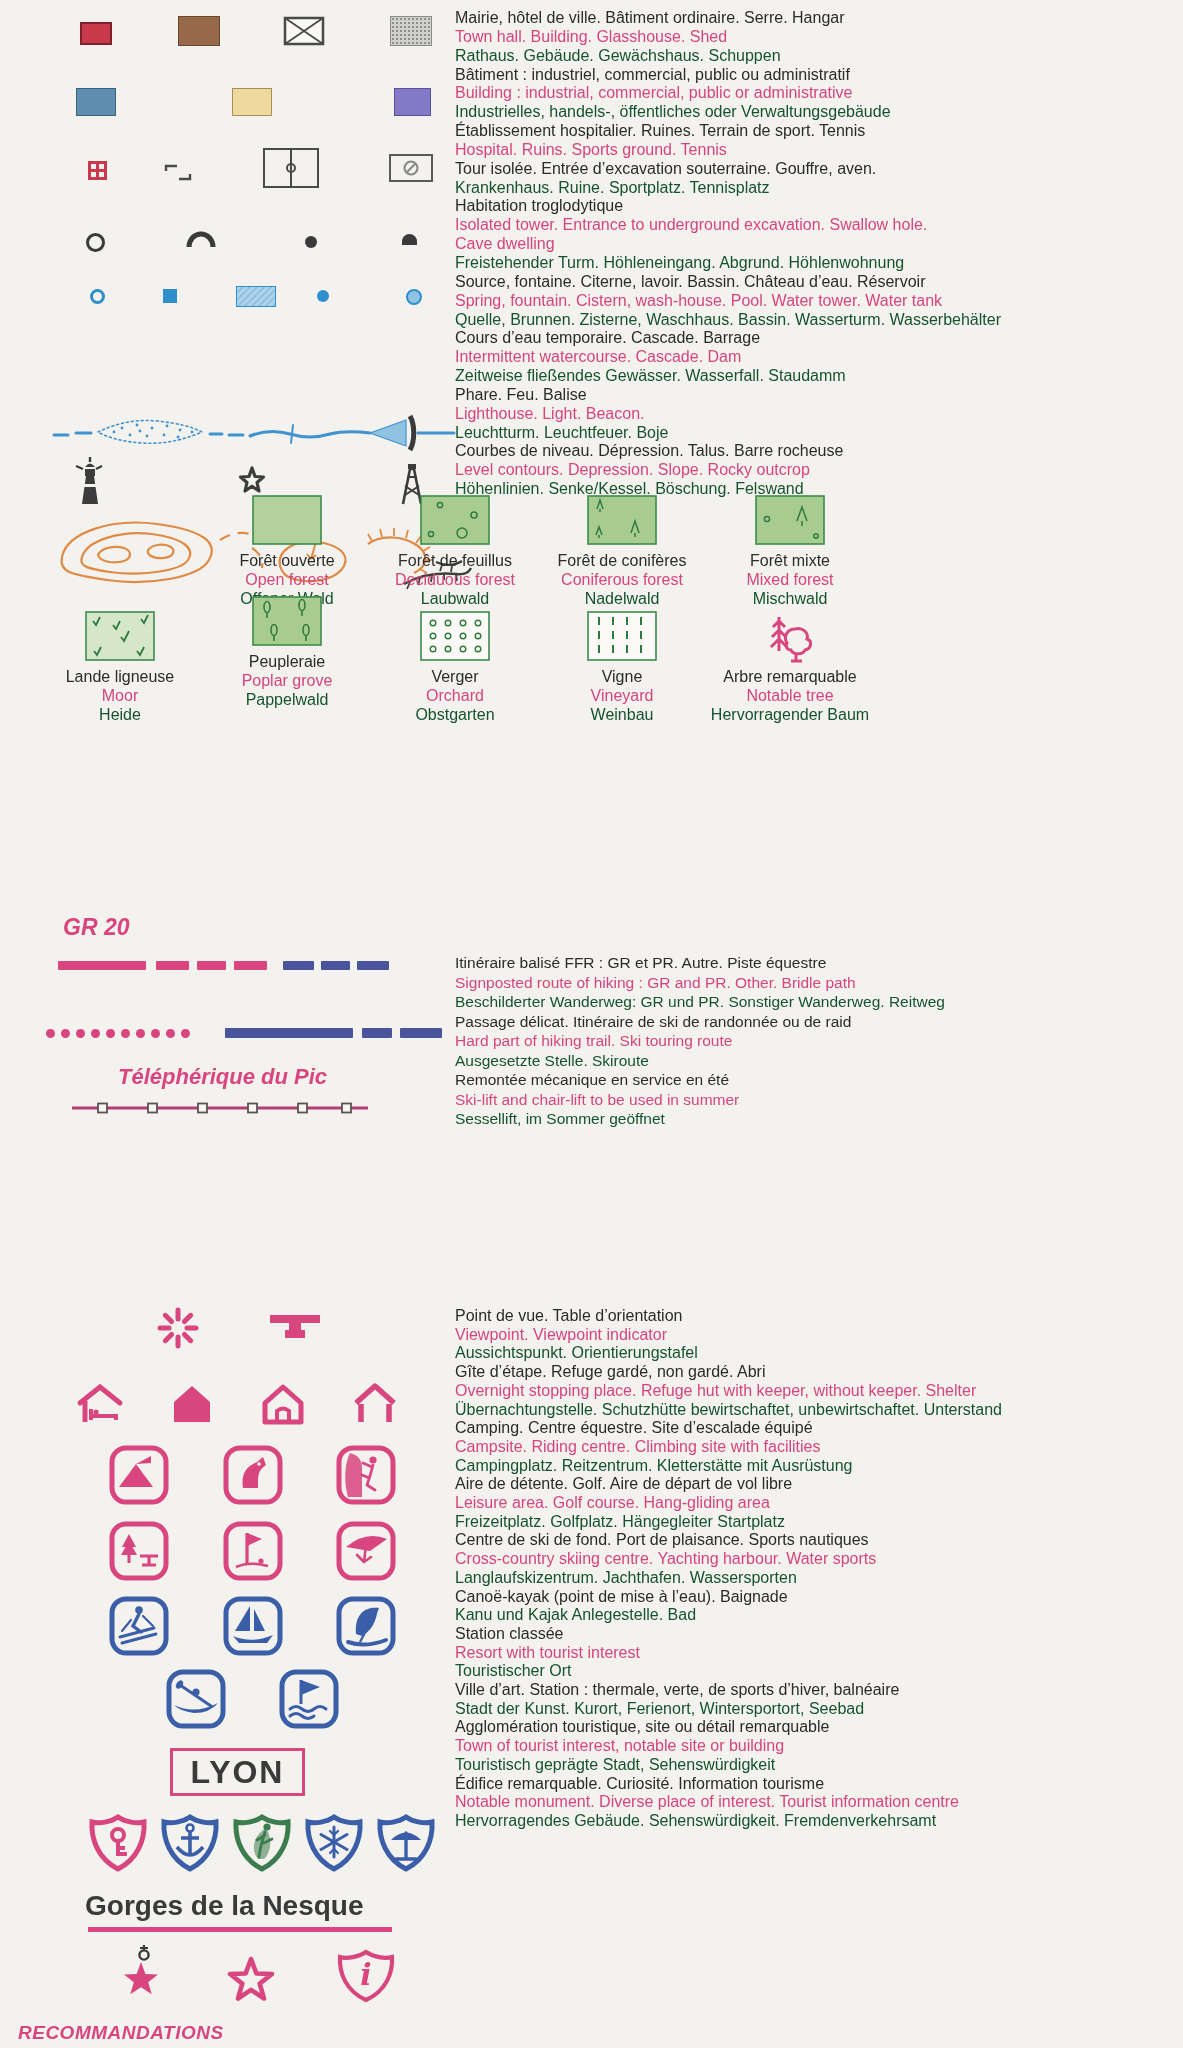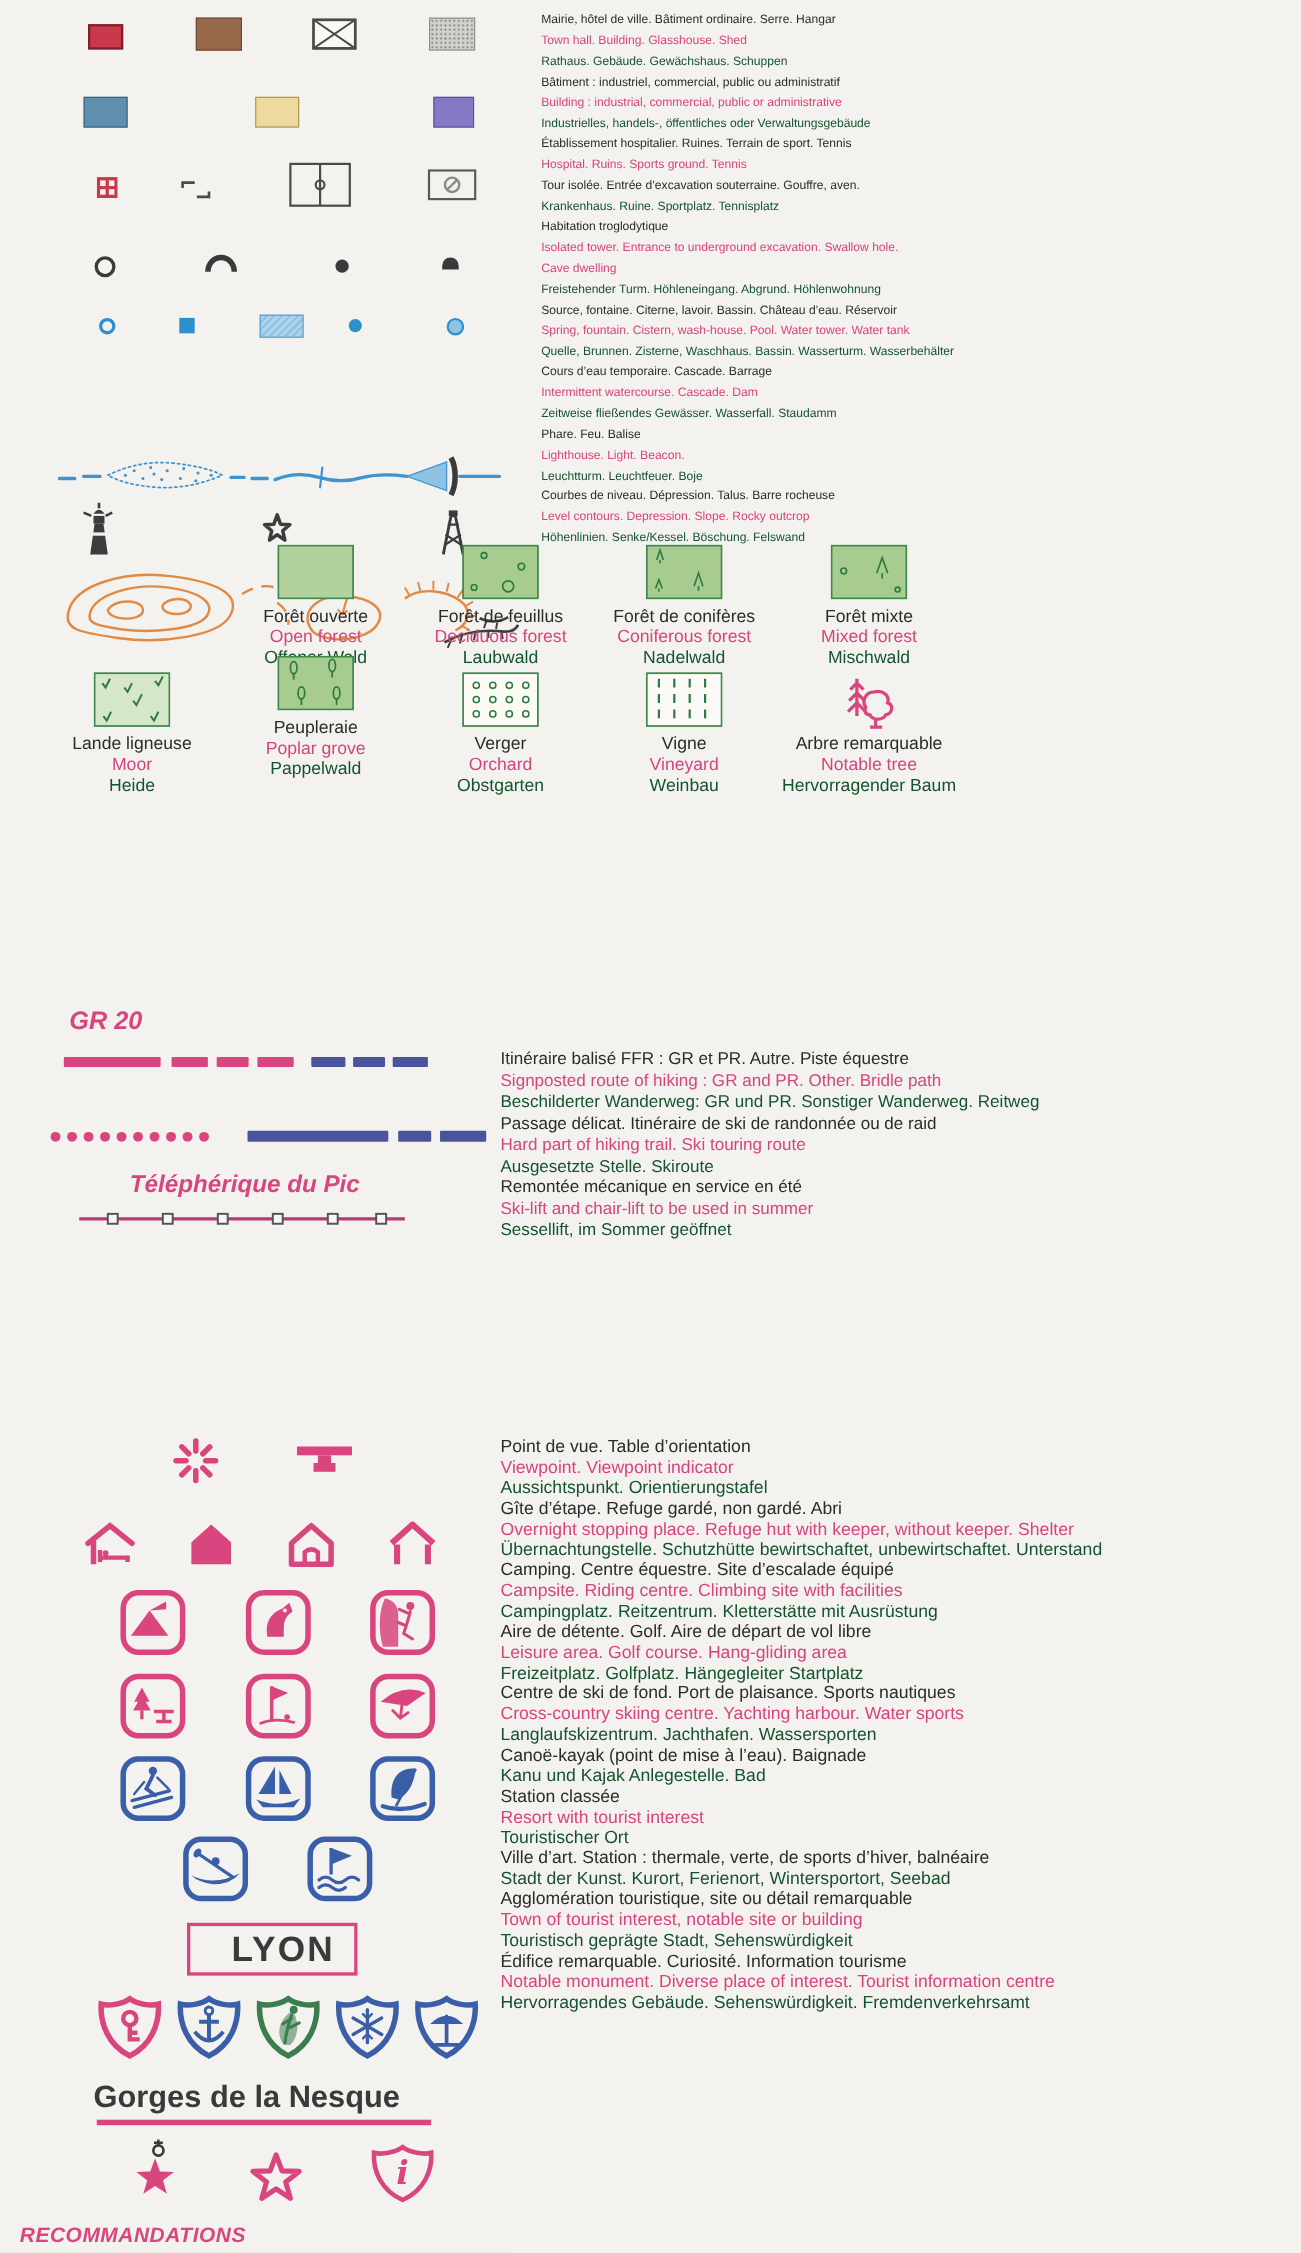--- a/index.html
+++ b/index.html
@@ -1,34 +1,34 @@
 <!DOCTYPE html>
 <html><head>
 <meta charset="utf-8">
 <style>
   html,body{margin:0;padding:0;background:#dcdad6;}
   #page{position:relative;width:1183px;height:2048px;background:#f4f2ee;overflow:hidden;
         font-family:"Liberation Sans","DejaVu Sans",sans-serif;}
   .abs{position:absolute;}
   .ln{white-space:nowrap;}
-  #top-text .ln{font-size:11px;line-height:18.85px;margin-left:37px;}
+  #top-text .ln{font-size:16px;line-height:18.85px;}
   #route-text .ln{font-size:15.5px;line-height:19.5px;}
   #tour-text .ln{font-size:16px;line-height:18.7px;}
   .fr{color:#2b2b2b;}
   .en{color:#d6447e;}
   .de{color:#14532d;}
   .vcell{position:absolute;width:170px;text-align:center;}
   .vlab{font-size:16px;line-height:19px;white-space:nowrap;}
   .swatchwrap{height:56px;display:flex;align-items:flex-start;justify-content:center;}
   .bar{position:absolute;height:9px;border-radius:1px;}
   .pink{background:#d8457f;}
   .rblue{background:#49549c;}
   .dot{position:absolute;width:9px;height:9px;border-radius:50%;background:#d8457f;}
   .routelabel{font-style:italic;font-weight:bold;color:#d8457f;font-size:23px;white-space:nowrap;}
-  #lyon-box{border:3px solid #d8457f;width:129px;height:42px;display:flex;align-items:center;justify-content:center;padding-left:20px;}
+  #lyon-box{border:3px solid #d8457f;width:129px;height:42px;display:flex;align-items:center;justify-content:center;}
   #lyon-box span{font-weight:bold;font-size:32px;letter-spacing:2px;color:#3a3a3a;}
   #resort-name{font-weight:bold;font-size:28px;color:#3a3a3a;white-space:nowrap;}
   #resort-underline{position:absolute;background:#d8457f;height:5px;}
   #recommendations{font-weight:bold;font-size:19px;color:#d8457f;letter-spacing:.5px;}
 </style>
 </head>
 <body>
 
 <div id="page">
 

